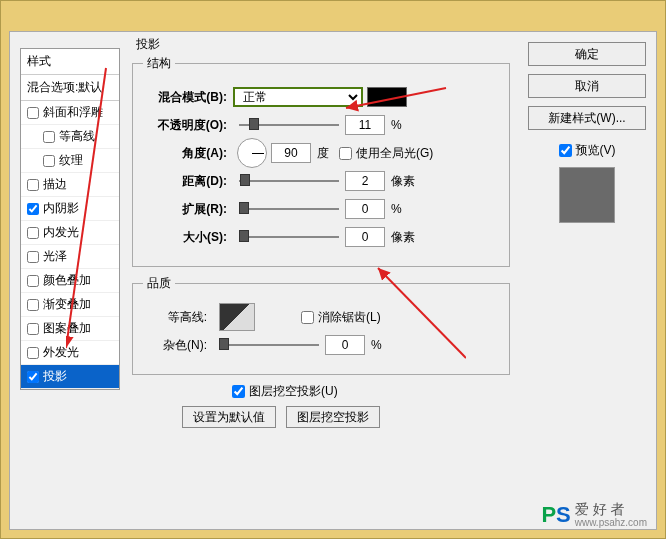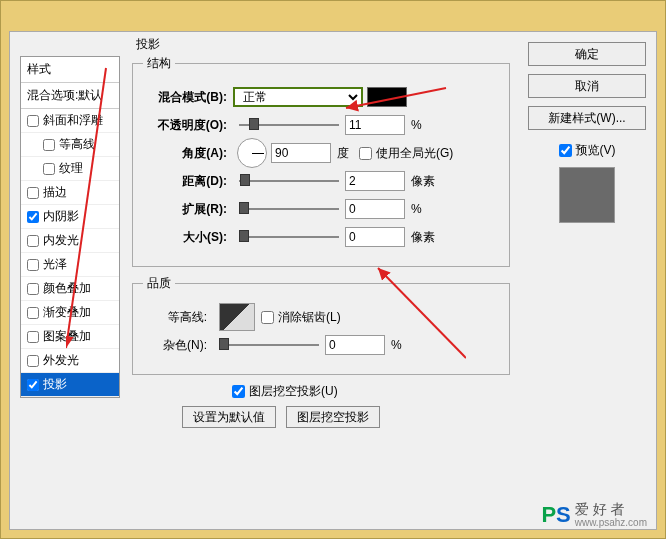--- a/index.html
+++ b/index.html
@@ -1,43 +1,43 @@
 <!DOCTYPE html>
 <html><head>
 <meta charset="utf-8">
 <style>
 * { box-sizing: border-box; margin: 0; padding: 0; font-family: "Microsoft YaHei", SimSun, sans-serif; }
 body { width: 666px; height: 539px; background: #e9cc77; font-size: 12px; position: relative; }
 .outer { border: 1px solid #b09a4b; width: 666px; height: 539px; position: relative; }
 .titlebar { height: 30px; background: #e9cc77; position: relative; text-align: center; line-height: 30px; font-size: 13px; }
 .close-btn { position: absolute; right: 0; top: 0; width: 45px; height: 22px; background: #c9493c; color: #fff; font-size: 14px; line-height: 20px; text-align: center; }
 .content { position: absolute; top: 30px; left: 8px; right: 8px; bottom: 8px; background: #f0f0f0; border: 1px solid #aaa; padding: 10px; }
-.styles-list { position: absolute; left: 10px; top: 24px; width: 100px; border: 1px solid #999; background: #fff; }
+.styles-list { position: absolute; left: 10px; top: 16px; width: 100px; border: 1px solid #999; background: #fff; }
 .styles-list .hdr { padding: 4px 6px; border-bottom: 1px solid #ccc; }
 .styles-list .item { padding: 3px 6px; display: flex; align-items: center; gap: 4px; border-bottom: 1px solid #eee; }
 .styles-list .item.selected { background: #0a63c9; color: #fff; }
 .styles-list .item input[type=checkbox] { width: 12px; height: 12px; }
 .styles-list .sub { padding-left: 22px; }
 .main-area { position: absolute; left: 122px; top: 4px; width: 378px; }
 .section-title { font-size: 12px; margin-bottom: 2px; padding-left: 4px; }
 fieldset { border: 1px solid #aaa; margin-bottom: 8px; padding: 8px 10px 12px 10px; position: relative; }
 fieldset legend { padding: 0 4px; font-size: 12px; }
 .row { display: flex; align-items: center; margin: 6px 0; height: 22px; }
 .lbl { width: 90px; text-align: right; padding-right: 6px; font-weight: bold; }
 .lbl-s { width: 70px; text-align: right; padding-right: 6px; }
 select { width: 130px; height: 20px; border: 2px solid #4d7c0f; background: #fff; padding-left: 4px; font-size: 12px; }
 .swatch { width: 40px; height: 20px; background: #000; border: 1px solid #666; margin-left: 4px; }
 .slider { flex: 0 0 100px; height: 14px; position: relative; margin: 0 6px; }
 .slider::before { content:""; position:absolute; left:0; right:0; top:6px; height:2px; background:#888; }
 .slider .thumb { position:absolute; top:0; width:10px; height:12px; background:#555; border:1px solid #333; }
-input.num { width: 60px; height: 20px; border: 1px solid #999; text-align: left; padding: 0 3px; font-size: 12px; }
+input.num { width: 40px; height: 20px; border: 1px solid #999; text-align: center; padding: 0 3px; font-size: 12px; }
 .unit { margin-left: 6px; }
 .dial { width: 30px; height: 30px; border: 1px solid #999; border-radius: 50%; background: #fff; position: relative; margin: 0 4px; }
 .dial::after { content:""; position:absolute; left:50%; top:50%; width:12px; height:1px; background:#000; transform-origin:left center; transform: rotate(-0deg); }
-.cb { display:flex; align-items:center; gap:4px; }
+.cb { display:flex; align-items:center; gap:4px;margin-left:40px; }
 .contour { width: 36px; height: 28px; border: 1px solid #999; background: linear-gradient(135deg, #333 50%, #ddd 50%); margin: 0 6px; }
 .btn-row { display:flex; gap:10px; margin-top:6px; padding-left: 50px; }
 button.dlg { height: 22px; border: 1px solid #888; background: #eee; padding: 0 10px; font-size: 12px; }
 .right-col { position: absolute; right: 10px; top: 10px; width: 118px; }
 .right-col button { width: 100%; height: 24px; margin-bottom: 8px; border: 1px solid #888; background: #eee; font-size: 12px; }
 .preview-cb { display:flex; align-items:center; justify-content:center; gap:4px; margin: 4px 0 8px 0; }
 .preview-box { width: 56px; height: 56px; background: #6a6a6a; border: 1px solid #999; margin: 0 auto; }
 .arrow { position:absolute; pointer-events:none; }
 .watermark { position:absolute; right: 18px; bottom: 10px; font-size: 14px; color: #555; display:flex; align-items:center; gap: 4px; }
 .watermark .ps { font-weight: bold; font-size: 22px; }

